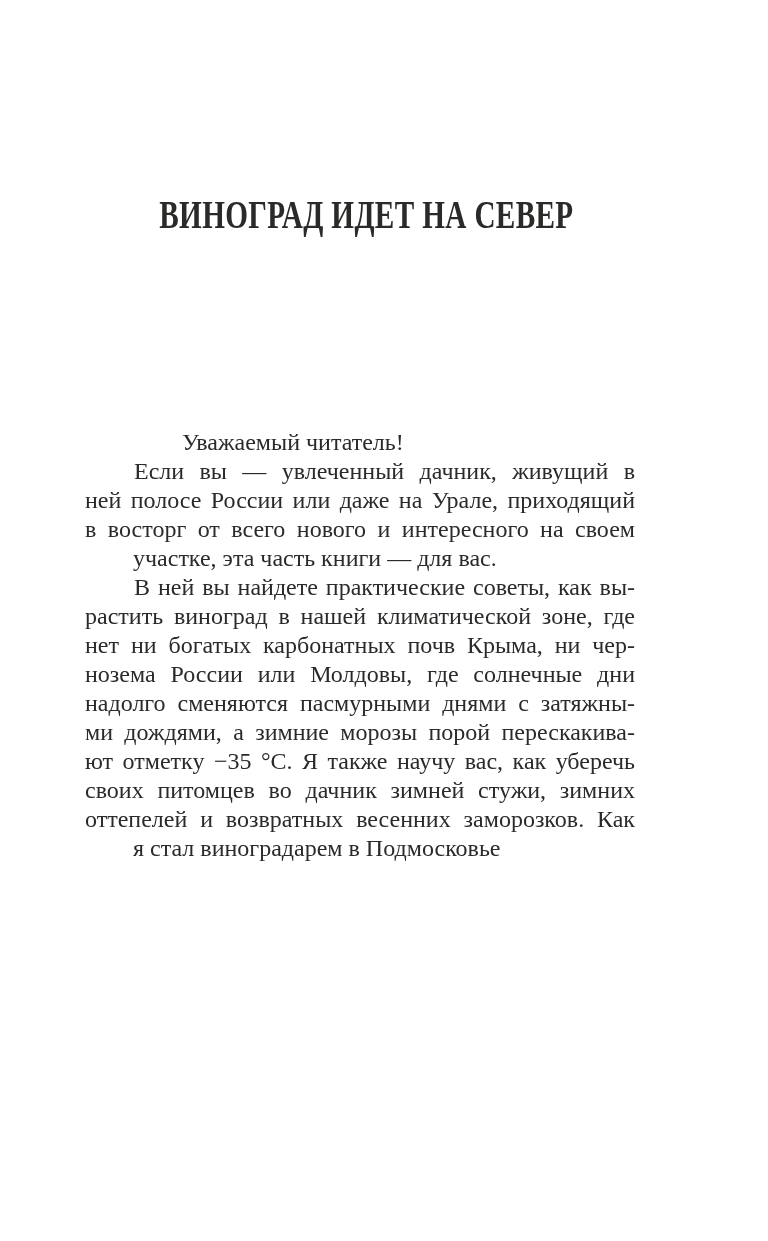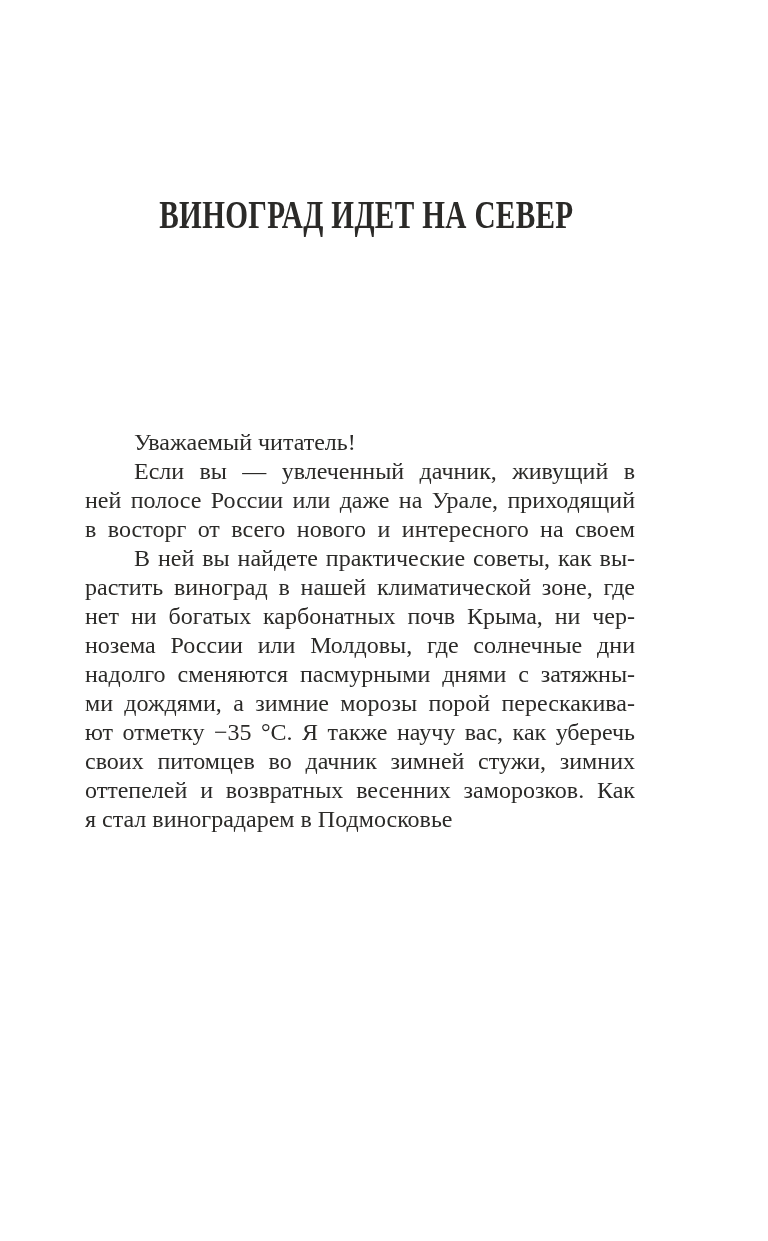--- a/index.html
+++ b/index.html
@@ -43,37 +43,39 @@
     height: 29px;
     line-height: 29px;
     text-align: justify;
     text-align-last: justify;
     white-space: normal;
     overflow: hidden;
   }
   .line--plain {
     text-align: left;
     text-align-last: left;
+    margin-left: 48px;
   }
   .line--indent {
     padding-left: 49px;
   }
 </style>
 </head>
 <body>
 
 <div class="page">
 
   <h1 class="chapter-title">ВИНОГРАД ИДЕТ НА СЕВЕР</h1>
 
   <div class="body-text">
     <div class="line line--plain line--indent">Уважаемый читатель!</div>
     <div class="line line--indent">Если вы — увлеченный дачник, живущий в сред-</div>
     <div class="line">ней полосе России или даже на Урале, приходящий</div>
     <div class="line">в восторг от всего нового и интересного на своем</div>
+    <div class="line line--plain">участке, эта часть книги — для вас.</div>
     <div class="line line--indent">В ней вы найдете практические советы,  как вы-</div>
     <div class="line">растить виноград в нашей климатической зоне, где</div>
     <div class="line">нет ни богатых карбонатных почв Крыма, ни чер-</div>
     <div class="line">нозема России или Молдовы, где солнечные дни</div>
     <div class="line">надолго сменяются пасмурными днями  с затяжны-</div>
     <div class="line">ми дождями, а зимние морозы порой перескакива-</div>
     <div class="line">ют отметку −35 °С. Я также научу вас, как уберечь</div>
     <div class="line">своих питомцев во дачник зимней стужи, зимних</div>
     <div class="line">оттепелей и возвратных весенних заморозков. Как</div>
     <div class="line line--plain">я стал виноградарем в Подмосковье</div>

